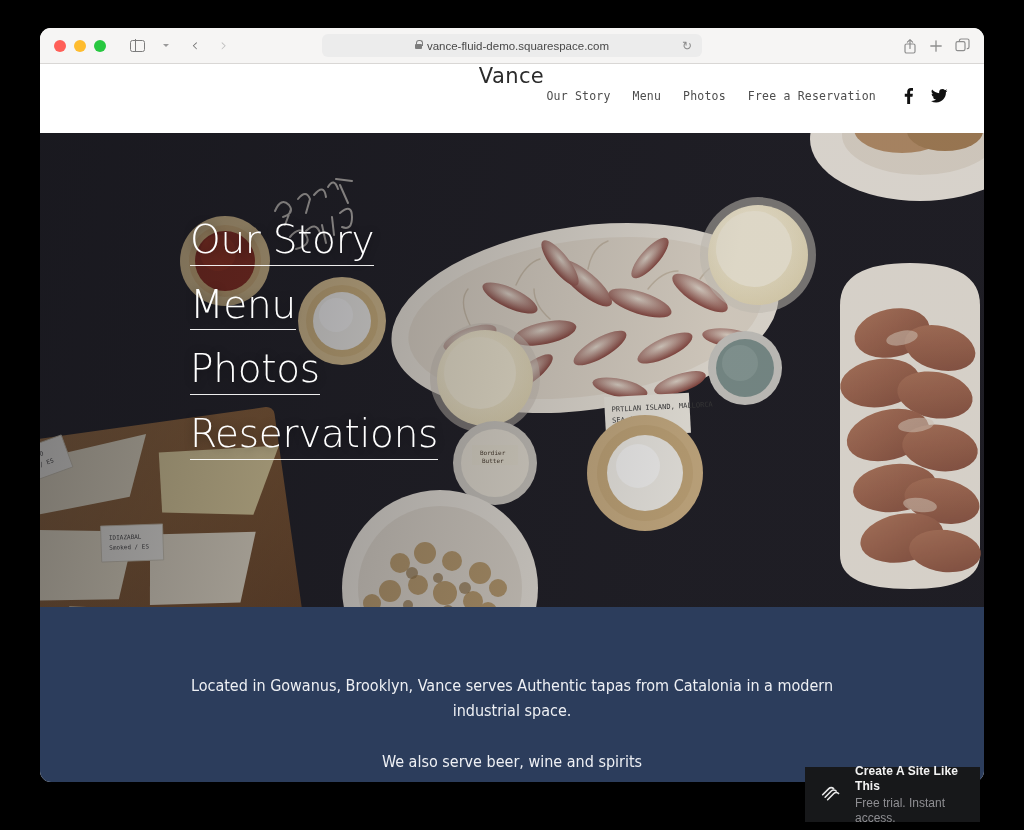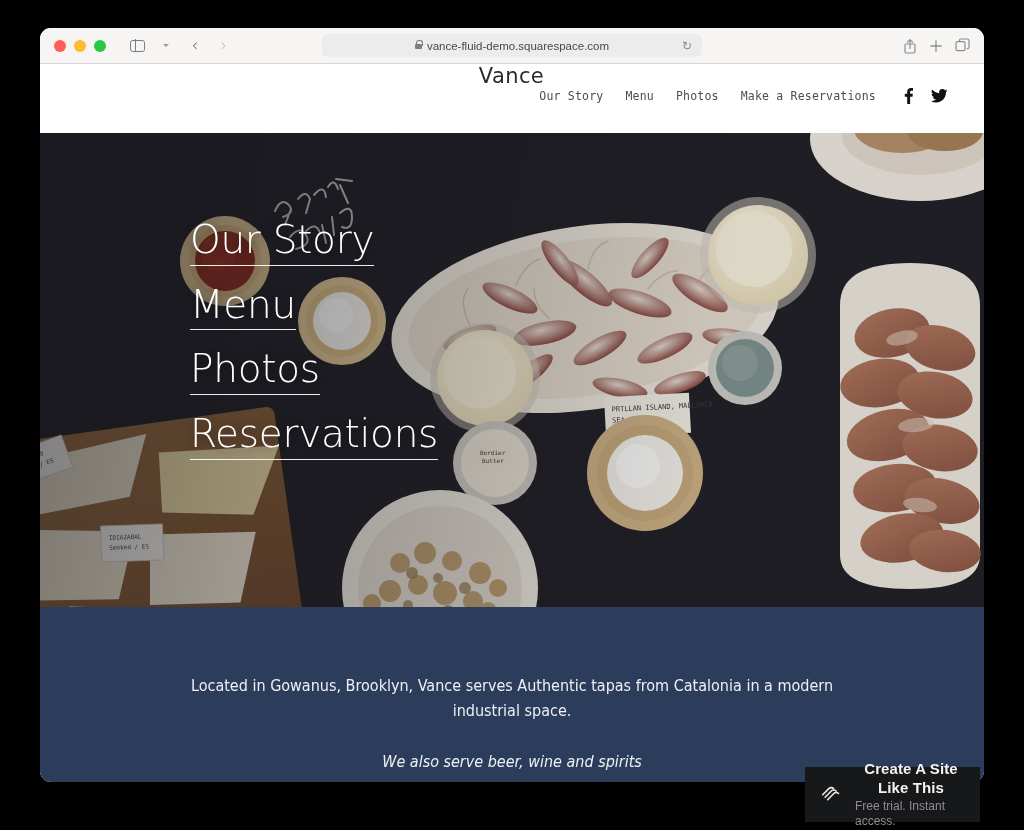--- a/index.html
+++ b/index.html
@@ -180,41 +180,40 @@
   }
   .blue p {
     font-family: "DejaVu Sans Condensed", "DejaVu Sans", sans-serif;
     font-weight: 300;
     color: #eef0f4;
     font-size: 16px;
     line-height: 1.58;
     max-width: 660px;
     margin: 0 auto;
   }
-  .blue p.second { margin-top: 25px; font-style: italic; }
+  .blue p.second { margin-top: 25px; }
 
   
   .promo {
     position: absolute;
     right: 44px; bottom: 8px;
     width: 175px; height: 55px;
     background: #17181a;
     display: flex; align-items: center;
     gap: 11px;
     padding: 0 13px;
     z-index: 20;
   }
   .promo .sq-logo { flex: 0 0 auto; }
   .promo-txt { line-height: 1.25; }
   .promo-title {
     color: #f2f2f2;
-    font-size: 15px;
+    font-size: 12px;
     font-weight: bold;
     letter-spacing: 0.1px;
-    text-align: center;
   }
   .promo-sub {
     color: #8e8e92;
     font-size: 12px;
     margin-top: 2px;
   }
 </style>
 </head>
 <body>
 
@@ -268,21 +267,21 @@
       </span>
     </div>
   </div>
 
   <div class="site-header">
     <div class="logo">Vance</div>
     <div class="nav">
       <a href="#">Our Story</a>
       <a href="#">Menu</a>
       <a href="#">Photos</a>
-      <a href="#">Make a Reservations</a>
+      <a href="#">Free a Reservation</a>
       <div class="social">
         <span>
           <svg width="9" height="16" viewBox="0 0 9 16">
               <path d="M6.1 16V8.7h2.4l.36-2.86H6.1V4.02c0-.83.23-1.39 1.4-1.39H9V.1C8.74.07 7.85 0 6.82 0 4.66 0 3.18 1.33 3.18 3.77v2.07H.78V8.7h2.4V16z"></path>
             </svg>
         </span>
         <span>
           <svg width="17" height="14" viewBox="0 0 17 14">
               <path d="M16.6 1.7c-.6.27-1.26.46-1.95.54.7-.42 1.24-1.1 1.5-1.9-.66.39-1.38.67-2.16.82A3.4 3.4 0 0 0 11.52 0a3.4 3.4 0 0 0-3.4 3.4c0 .27.03.53.09.78A9.65 9.65 0 0 1 1.15.62a3.4 3.4 0 0 0 1.05 4.54 3.37 3.37 0 0 1-1.54-.43v.05a3.4 3.4 0 0 0 2.73 3.33 3.4 3.4 0 0 1-1.53.06 3.4 3.4 0 0 0 3.18 2.36A6.83 6.83 0 0 1 0 11.94 9.62 9.62 0 0 0 5.22 13.5c6.27 0 9.7-5.19 9.7-9.69l-.01-.44c.67-.48 1.25-1.08 1.7-1.76z"></path>
             </svg>

